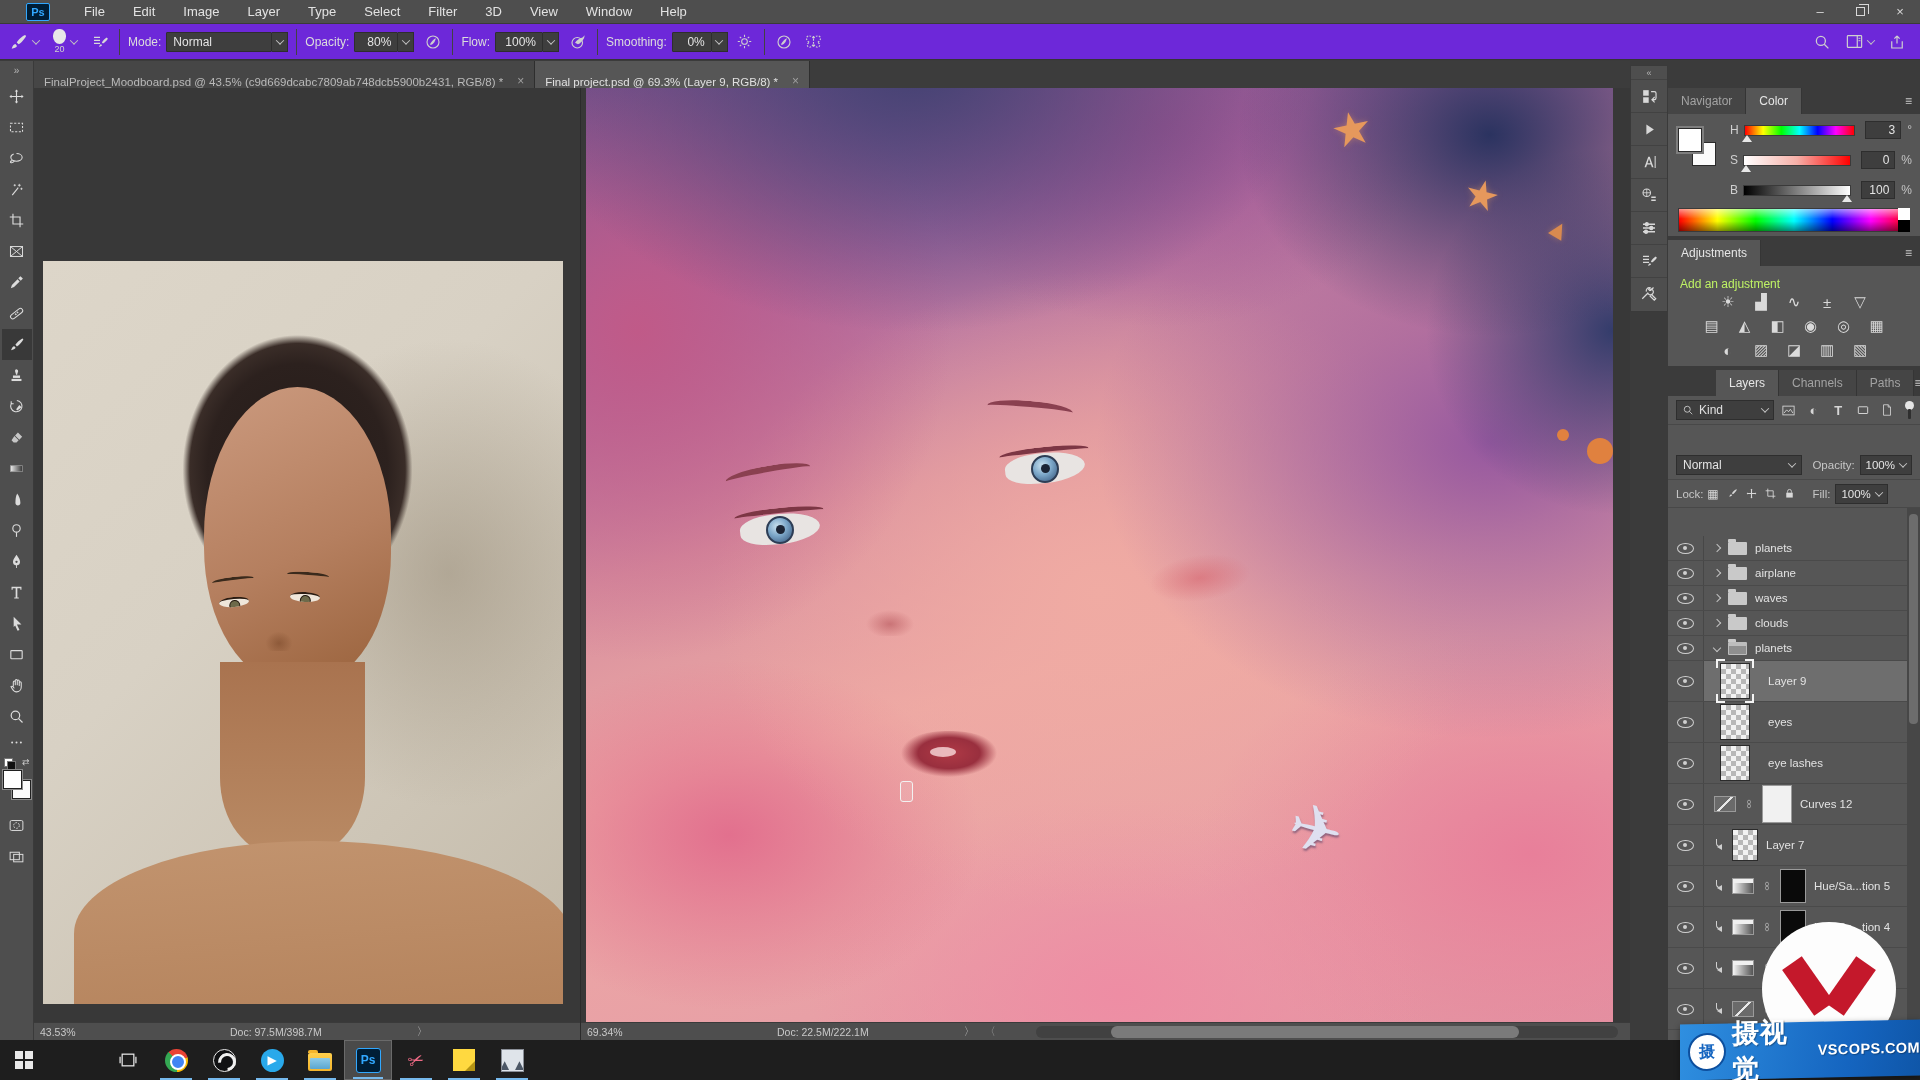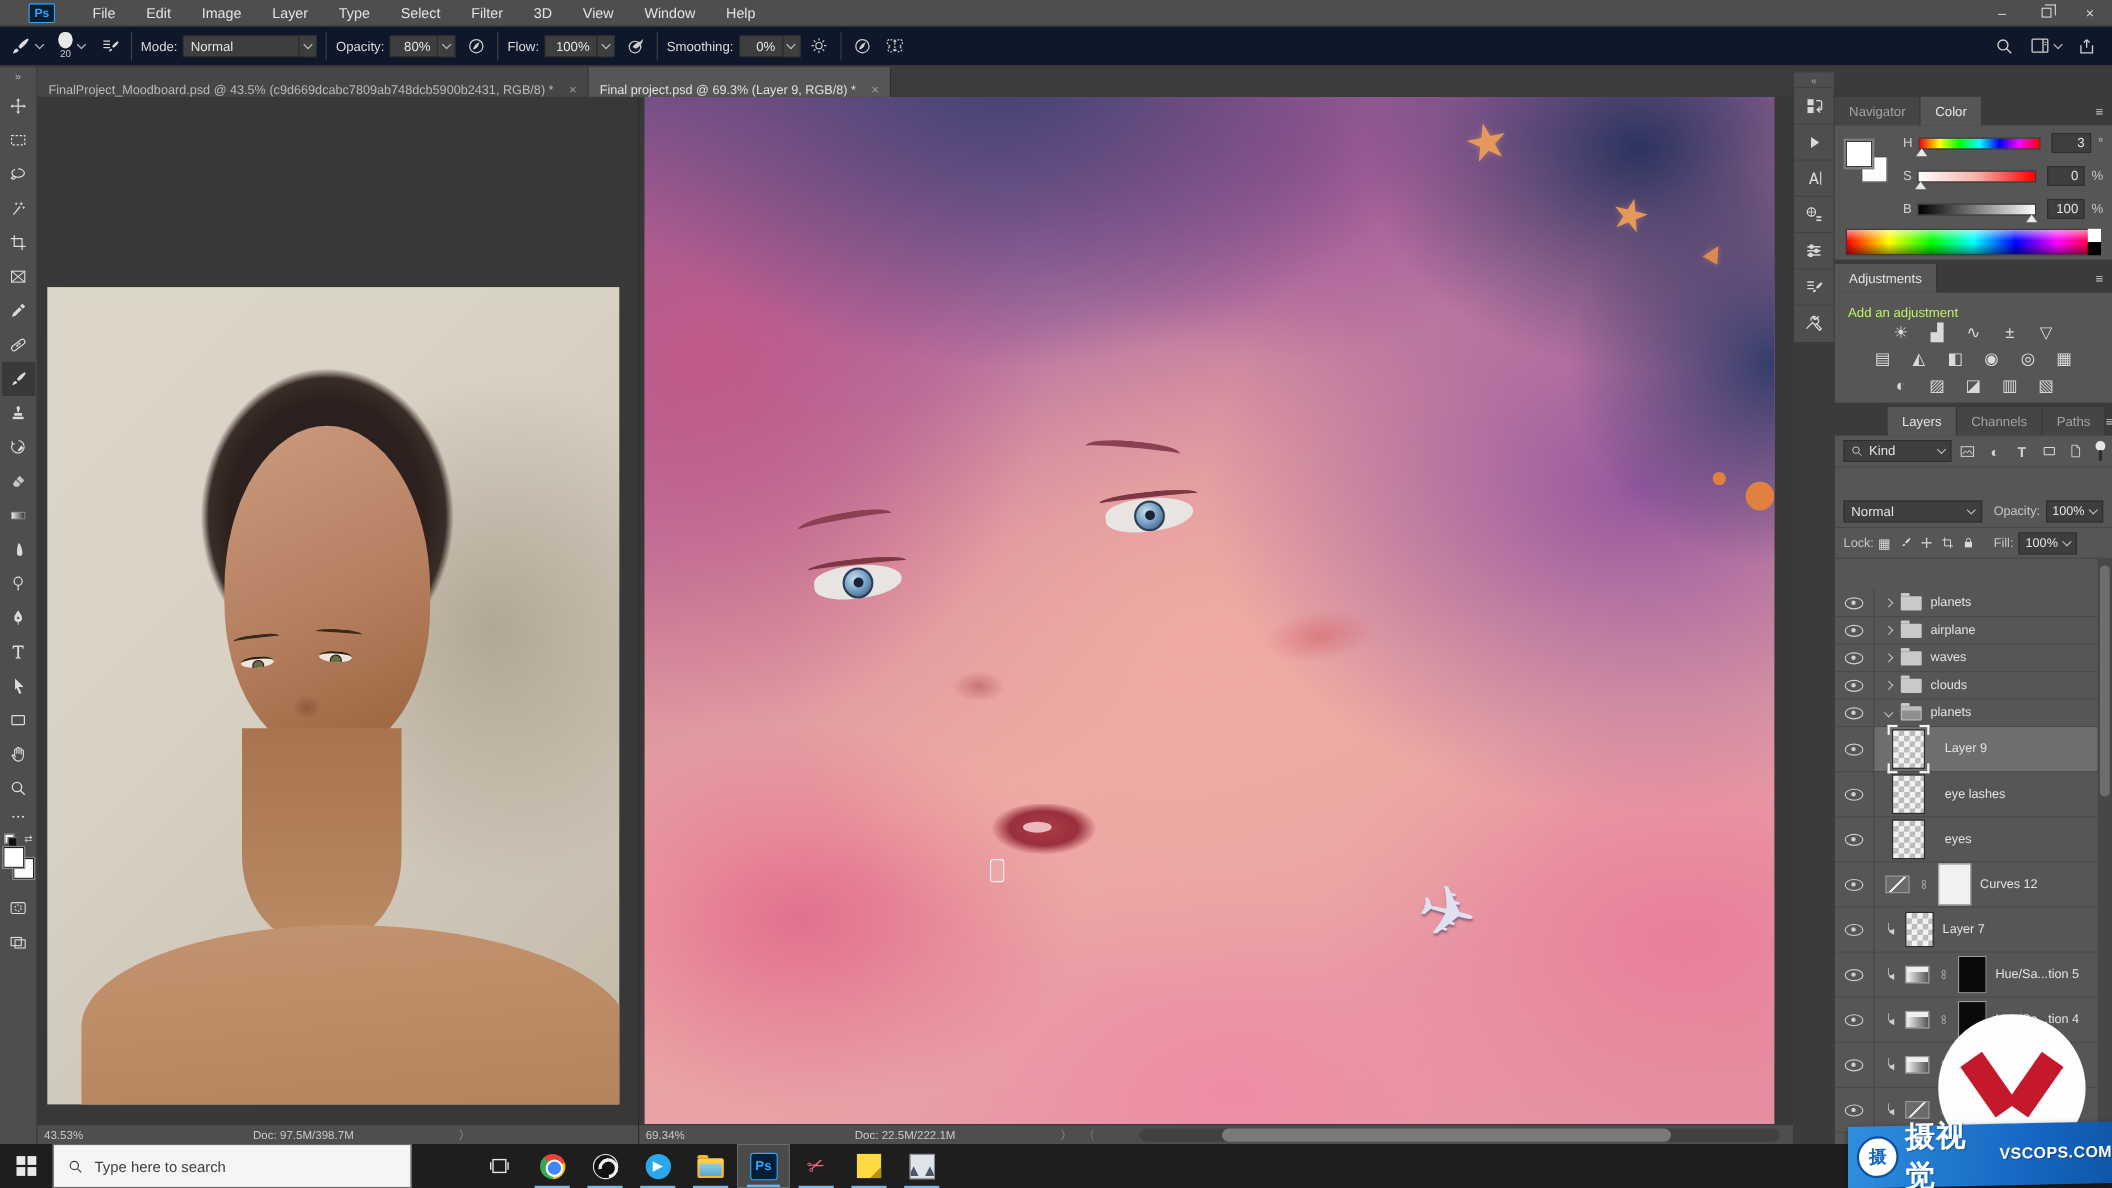--- a/index.html
+++ b/index.html
@@ -9,21 +9,21 @@
   
   .titlebar{position:absolute;top:0;left:0;right:0;height:24px;background:#4e4e4e;display:flex;align-items:center;border-bottom:1px solid #3a3a3a;z-index:20;}
   .ps-logo{width:24px;height:18px;margin-left:26px;background:#001e36;border:1px solid #31a8ff;border-radius:2px;color:#31a8ff;font-size:11px;font-weight:bold;display:flex;align-items:center;justify-content:center;}
   .menu{display:flex;gap:28px;margin-left:34px;font-size:13px;color:#e2e2e2;}
   .menu span{cursor:default;}
   .wincontrols{margin-left:auto;display:flex;height:100%;}
   .winbtn{width:40px;display:flex;align-items:center;justify-content:center;color:#d8d8d8;font-size:13px;}
   .restore-box{width:9px;height:9px;border:1px solid #d8d8d8;position:relative;}
   .restore-box::before{content:"";position:absolute;left:2px;top:-4px;width:9px;height:9px;border:1px solid #d8d8d8;border-left:none;border-bottom:none;}
   
-  .optionsbar{position:absolute;top:24px;left:0;right:0;height:36px;background:#0f172a;border-bottom:1px solid #353535;display:flex;align-items:center;font-size:12px;color:#dcdcdc;z-index:19;}
+  .optionsbar{position:absolute;top:24px;left:0;right:0;height:36px;background:#6d28d9;border-bottom:1px solid #353535;display:flex;align-items:center;font-size:12px;color:#dcdcdc;z-index:19;}
   .opt-sep{width:1px;height:26px;background:#424242;margin:0 8px;}
   .opt-group{display:flex;align-items:center;gap:5px;}
   .opt-select{background:#3e3e3e;border:1px solid #2e2e2e;height:20px;display:flex;align-items:center;padding:0 6px;color:#e4e4e4;border-radius:1px;}
   .opt-chev{width:16px;height:20px;background:#3e3e3e;border:1px solid #2e2e2e;border-left:none;display:flex;align-items:center;justify-content:center;}
   .chev{width:6px;height:6px;border-right:1.4px solid #c2c2c2;border-bottom:1.4px solid #c2c2c2;transform:rotate(45deg) translate(-1px,-1px);}
   .brush-preview{display:flex;flex-direction:column;align-items:center;margin-left:14px;line-height:1;}
   .brush-dot{width:13px;height:15px;background:#e8e8e8;border-radius:45% 45% 50% 50%;}
   .brush-size{font-size:9px;color:#cfcfcf;margin-top:1px;}
   .opt-icon{width:22px;height:22px;display:flex;align-items:center;justify-content:center;}
   .opt-right{margin-left:auto;display:flex;align-items:center;gap:14px;margin-right:14px;}
@@ -986,30 +986,30 @@
             </span>
             <span class="lname" style="margin-left:10px;">Layer 9</span>
           </div>
         </div>
         <div class="lrow thumbrow">
           <div class="eyecell">
               <span class="eyeic"></span>
             </div>
           <div class="rowbody">
               <span class="checker" style="margin-left:6px;"></span>
+              <span class="lname" style="margin-left:10px;">eyes</span>
+            </div>
+        </div>
+        <div class="lrow thumbrow">
+          <div class="eyecell">
+              <span class="eyeic"></span>
+            </div>
+          <div class="rowbody">
+              <span class="checker" style="margin-left:6px;"></span>
               <span class="lname" style="margin-left:10px;">eye lashes</span>
-            </div>
-        </div>
-        <div class="lrow thumbrow">
-          <div class="eyecell">
-              <span class="eyeic"></span>
-            </div>
-          <div class="rowbody">
-              <span class="checker" style="margin-left:6px;"></span>
-              <span class="lname" style="margin-left:10px;">eyes</span>
             </div>
         </div>
         <div class="lrow thumbrow">
           <div class="eyecell">
               <span class="eyeic"></span>
             </div>
           <div class="rowbody">
             <span class="adj-mini curves"></span>
             <span>
                 <svg width="10" height="16" viewBox="0 0 24 24">
@@ -1124,26 +1124,20 @@
 
   <div class="taskbar">
     <div class="tb-start">
       <span class="winlogo">
           <span></span>
           <span></span>
           <span></span>
           <span></span>
         </span>
     </div>
-    <div class="tb-search">
-      <svg width="15" height="15" viewBox="0 0 24 24">
-          <use href="#i-search-dark"></use>
-        </svg>
-      <span class="txt">Type here to search</span>
-    </div>
     <div class="tb-btn" style="margin-left:56px;">
       <svg width="20" height="20" viewBox="0 0 24 24" stroke="#e8e8e8" stroke-width="1.5" fill="none">
           <rect x="5" y="5" width="14" height="14"></rect>
           <path d="M2.5 8v8M21.5 8v8"></path>
         </svg>
     </div>
     <div class="tb-btn running">
         <span class="ic-chrome"></span>
       </div>
     <div class="tb-btn running">

